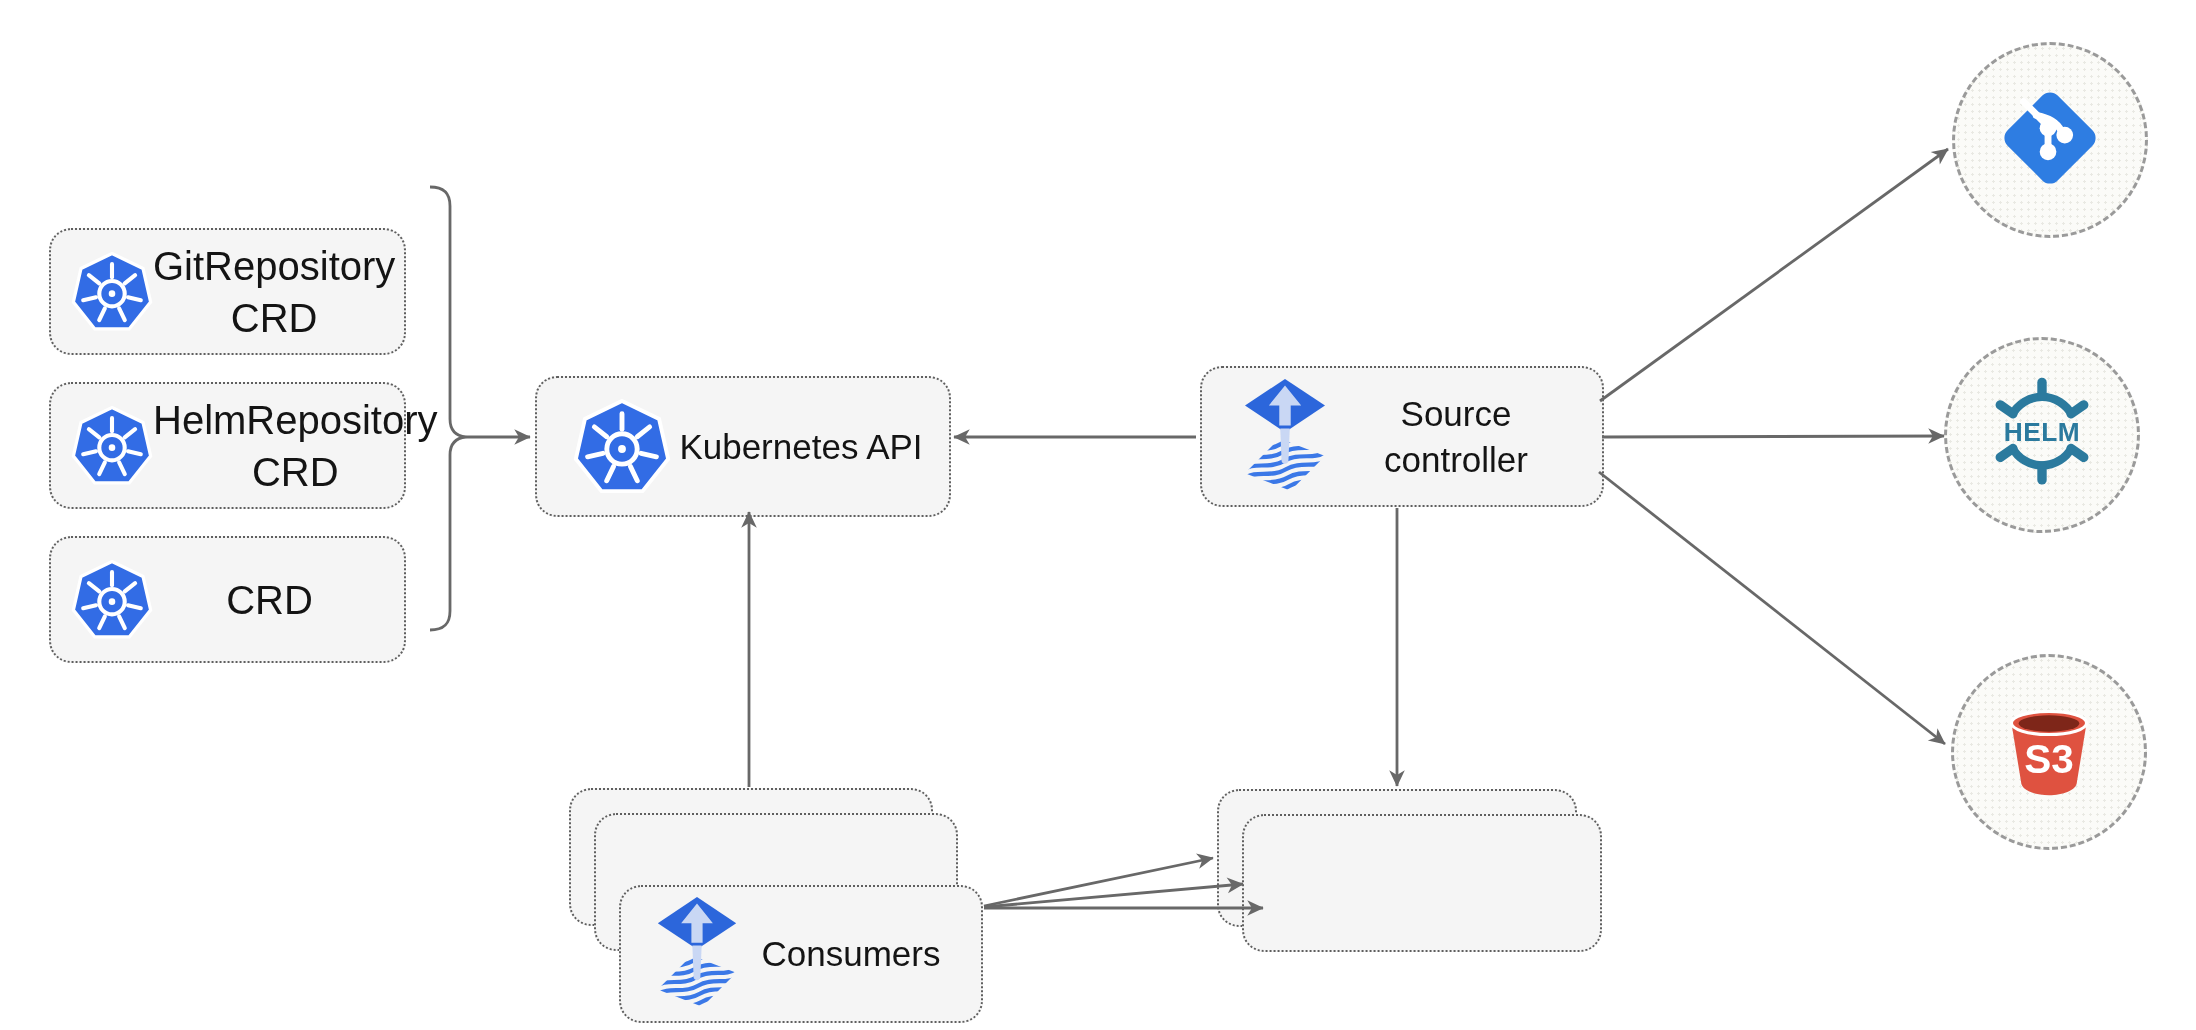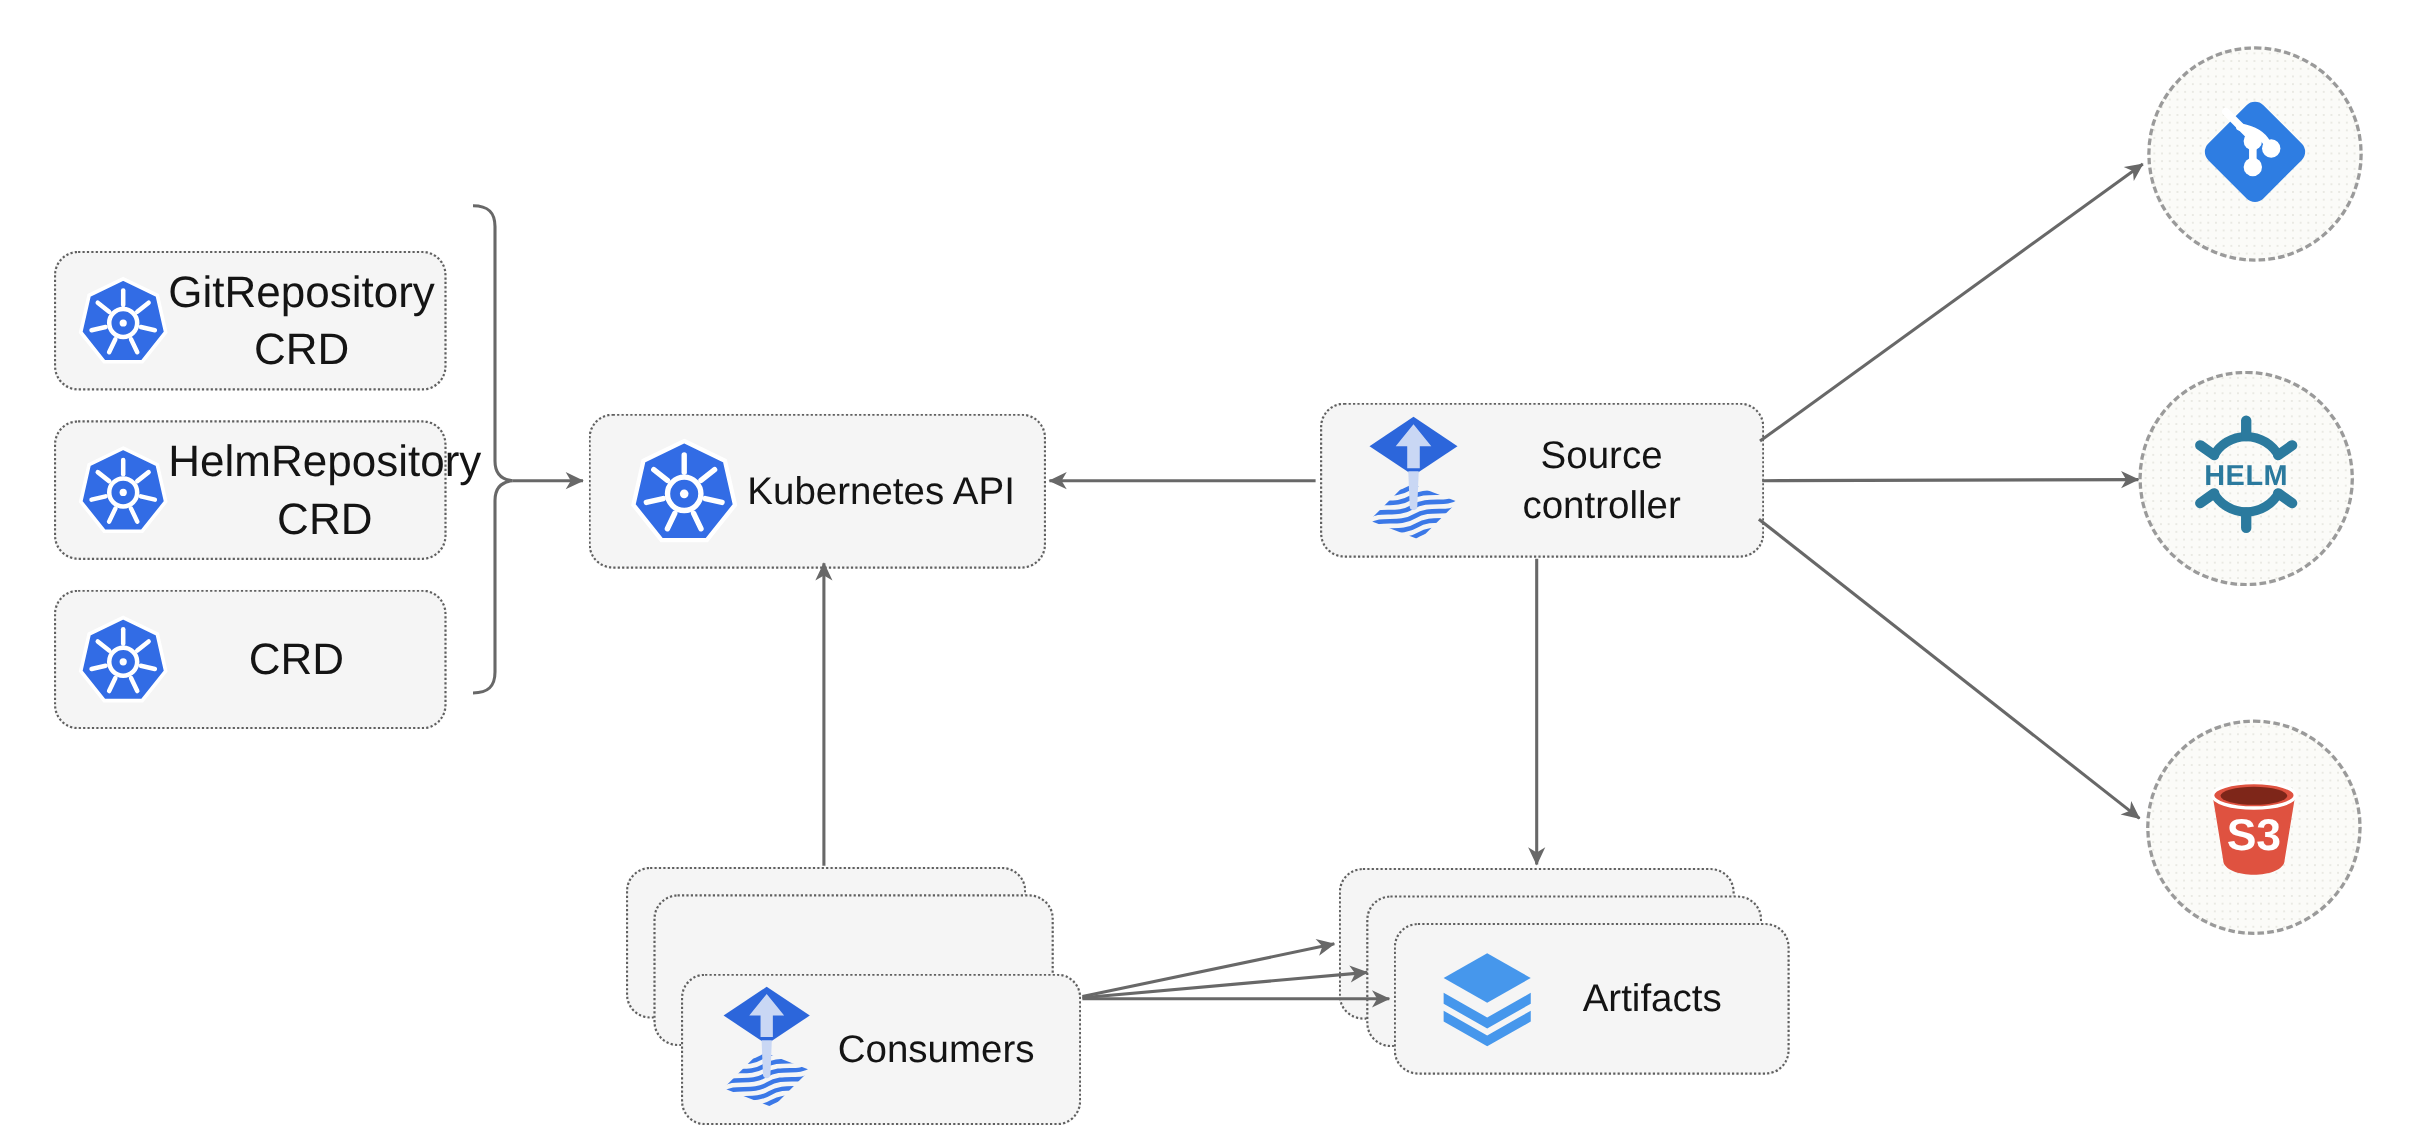--- a/index.html
+++ b/index.html
@@ -198,30 +198,20 @@
           </g>
         </g>
         <path d="M40,54 L50,54 L48.6,88 C48.4,92 41.6,92 41.4,88 Z" fill="#C9D7F4"></path>
       </svg>
     </span>
     <div class="lbl lbl-35">Consumers</div>
   </div>
 
   <div class="stackbox z1" style="left:1217px;top:789px;width:360px;height:138px;"></div>
   <div class="stackbox z2" style="left:1242px;top:814px;width:360px;height:138px;"></div>
-  <div class="node z3" style="left:1267px;top:839px;width:360px;height:138px;">
-    <span class="icon" style="margin-left:38px;">
-      <svg viewBox="0 0 100 100" width="90" height="90" fill="#4697EC">
-        <polygon points="50,4 94,29 50,54 6,29"></polygon>
-        <path d="M6,44 L50,69 L94,44 L94,55 L50,80 L6,55 Z"></path>
-        <path d="M6,62 L50,87 L94,62 L94,73 L50,98 L6,73 Z"></path>
-      </svg>
-    </span>
-    <div class="lbl lbl-35">Artifacts</div>
-  </div>
 
   <div class="circle" style="left:1952px;top:42px;">
     <span>
       <svg viewBox="0 0 120 120" width="118" height="118">
         <rect x="24" y="24" width="72" height="72" rx="11" fill="#2E7DE2" transform="rotate(45 60 60)"></rect>
         <g stroke="#fff" stroke-width="7" stroke-linecap="round" fill="none">
           <line x1="33" y1="23" x2="54" y2="44"></line>
           <path d="M46,37 C57,39 67,44 71,52"></path>
           <line x1="58" y1="55" x2="58" y2="66"></line>
         </g>

